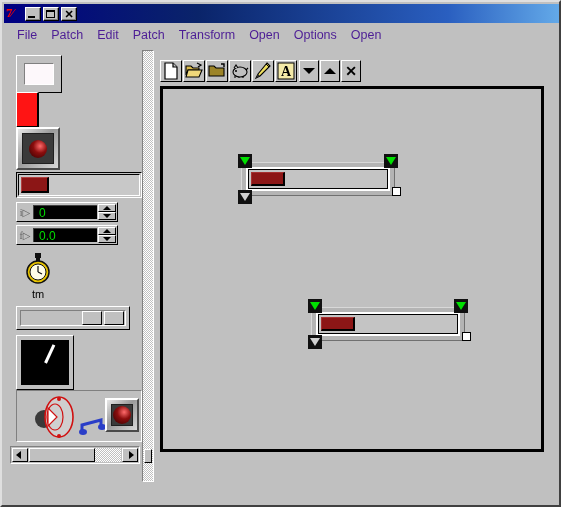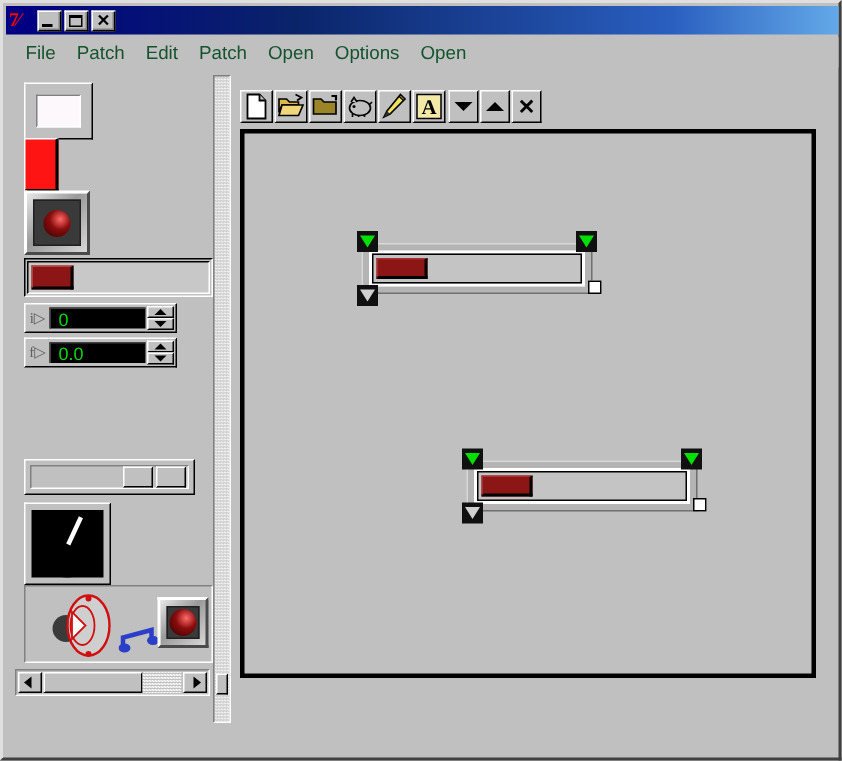--- a/index.html
+++ b/index.html
@@ -61,21 +61,21 @@
   .sysbtn .mx{position:absolute;left:2px;top:2px;width:9px;height:8px;border:1px solid #000;border-top-width:2px;box-sizing:border-box;}
   .sysbtn .cl{position:absolute;left:0;top:-1px;width:14px;height:14px;line-height:14px;text-align:center;font-size:11px;font-weight:bold;font-family:"Liberation Sans",sans-serif;}
 
   
   #menubar{
     position:absolute;left:2px;top:23px;width:555px;height:20px;
     background:#c0c0c0;display:flex;align-items:center;padding-left:6px;
     box-sizing:border-box;
   }
   .menu-item{
-    padding:2px 7px;font-size:12.5px;color:#14532d;cursor:default;white-space:nowrap;
+    padding:2px 7px;font-size:12.5px;color:#4c1d95;cursor:default;white-space:nowrap;
   }
 
   
   #palette{
     position:absolute;left:4px;top:48px;width:138px;height:432px;
     background:#c0c0c0;
   }
   .pal-raise{
     border-top:1px solid #ffffff;border-left:1px solid #ffffff;
     border-right:1px solid #000000;border-bottom:1px solid #000000;
@@ -310,20 +310,21 @@
         <span class="cl">✕</span>
       </div>
     </div>
   </div>
 
   <div id="menubar">
     <div class="menu-item">File</div>
     <div class="menu-item">Patch</div>
     <div class="menu-item">Edit</div>
     <div class="menu-item">Patch</div>
+    <div class="menu-item">Transform</div>
     <div class="menu-item">Open</div>
     <div class="menu-item">Options</div>
     <div class="menu-item">Open</div>
   </div>
 
   <div id="palette">
 
     <div id="w-rect" class="pal-raise">
       <div class="inner"></div>
     </div>
@@ -364,20 +365,31 @@
           <div class="up">
               <i></i>
             </div>
           <div class="dn">
               <i></i>
             </div>
         </div>
       </div>
     </div>
 
+    <div id="stopwatch">
+      <svg class="sw" viewBox="0 0 32 32">
+        <rect x="13" y="0" width="6" height="5" fill="#101010"></rect>
+        <rect x="14" y="4" width="4" height="4" fill="#101010"></rect>
+        <circle cx="16" cy="19" r="11" fill="#e8c400" stroke="#101010" stroke-width="1.5"></circle>
+        <circle cx="16" cy="19" r="8" fill="#fffde8" stroke="#101010" stroke-width="1"></circle>
+        <line x1="16" y1="19" x2="16" y2="13" stroke="#101010" stroke-width="1.2"></line>
+        <line x1="16" y1="19" x2="20" y2="21" stroke="#101010" stroke-width="1.2"></line>
+      </svg>
+      <div class="lbl">tm</div>
+    </div>
 
     <div id="palscroll">
       <div class="in"></div>
       <div class="b1"></div>
       <div class="b2"></div>
     </div>
 
     <div id="dial" class="pal-raise">
       <div class="face">
         <div class="circ">

